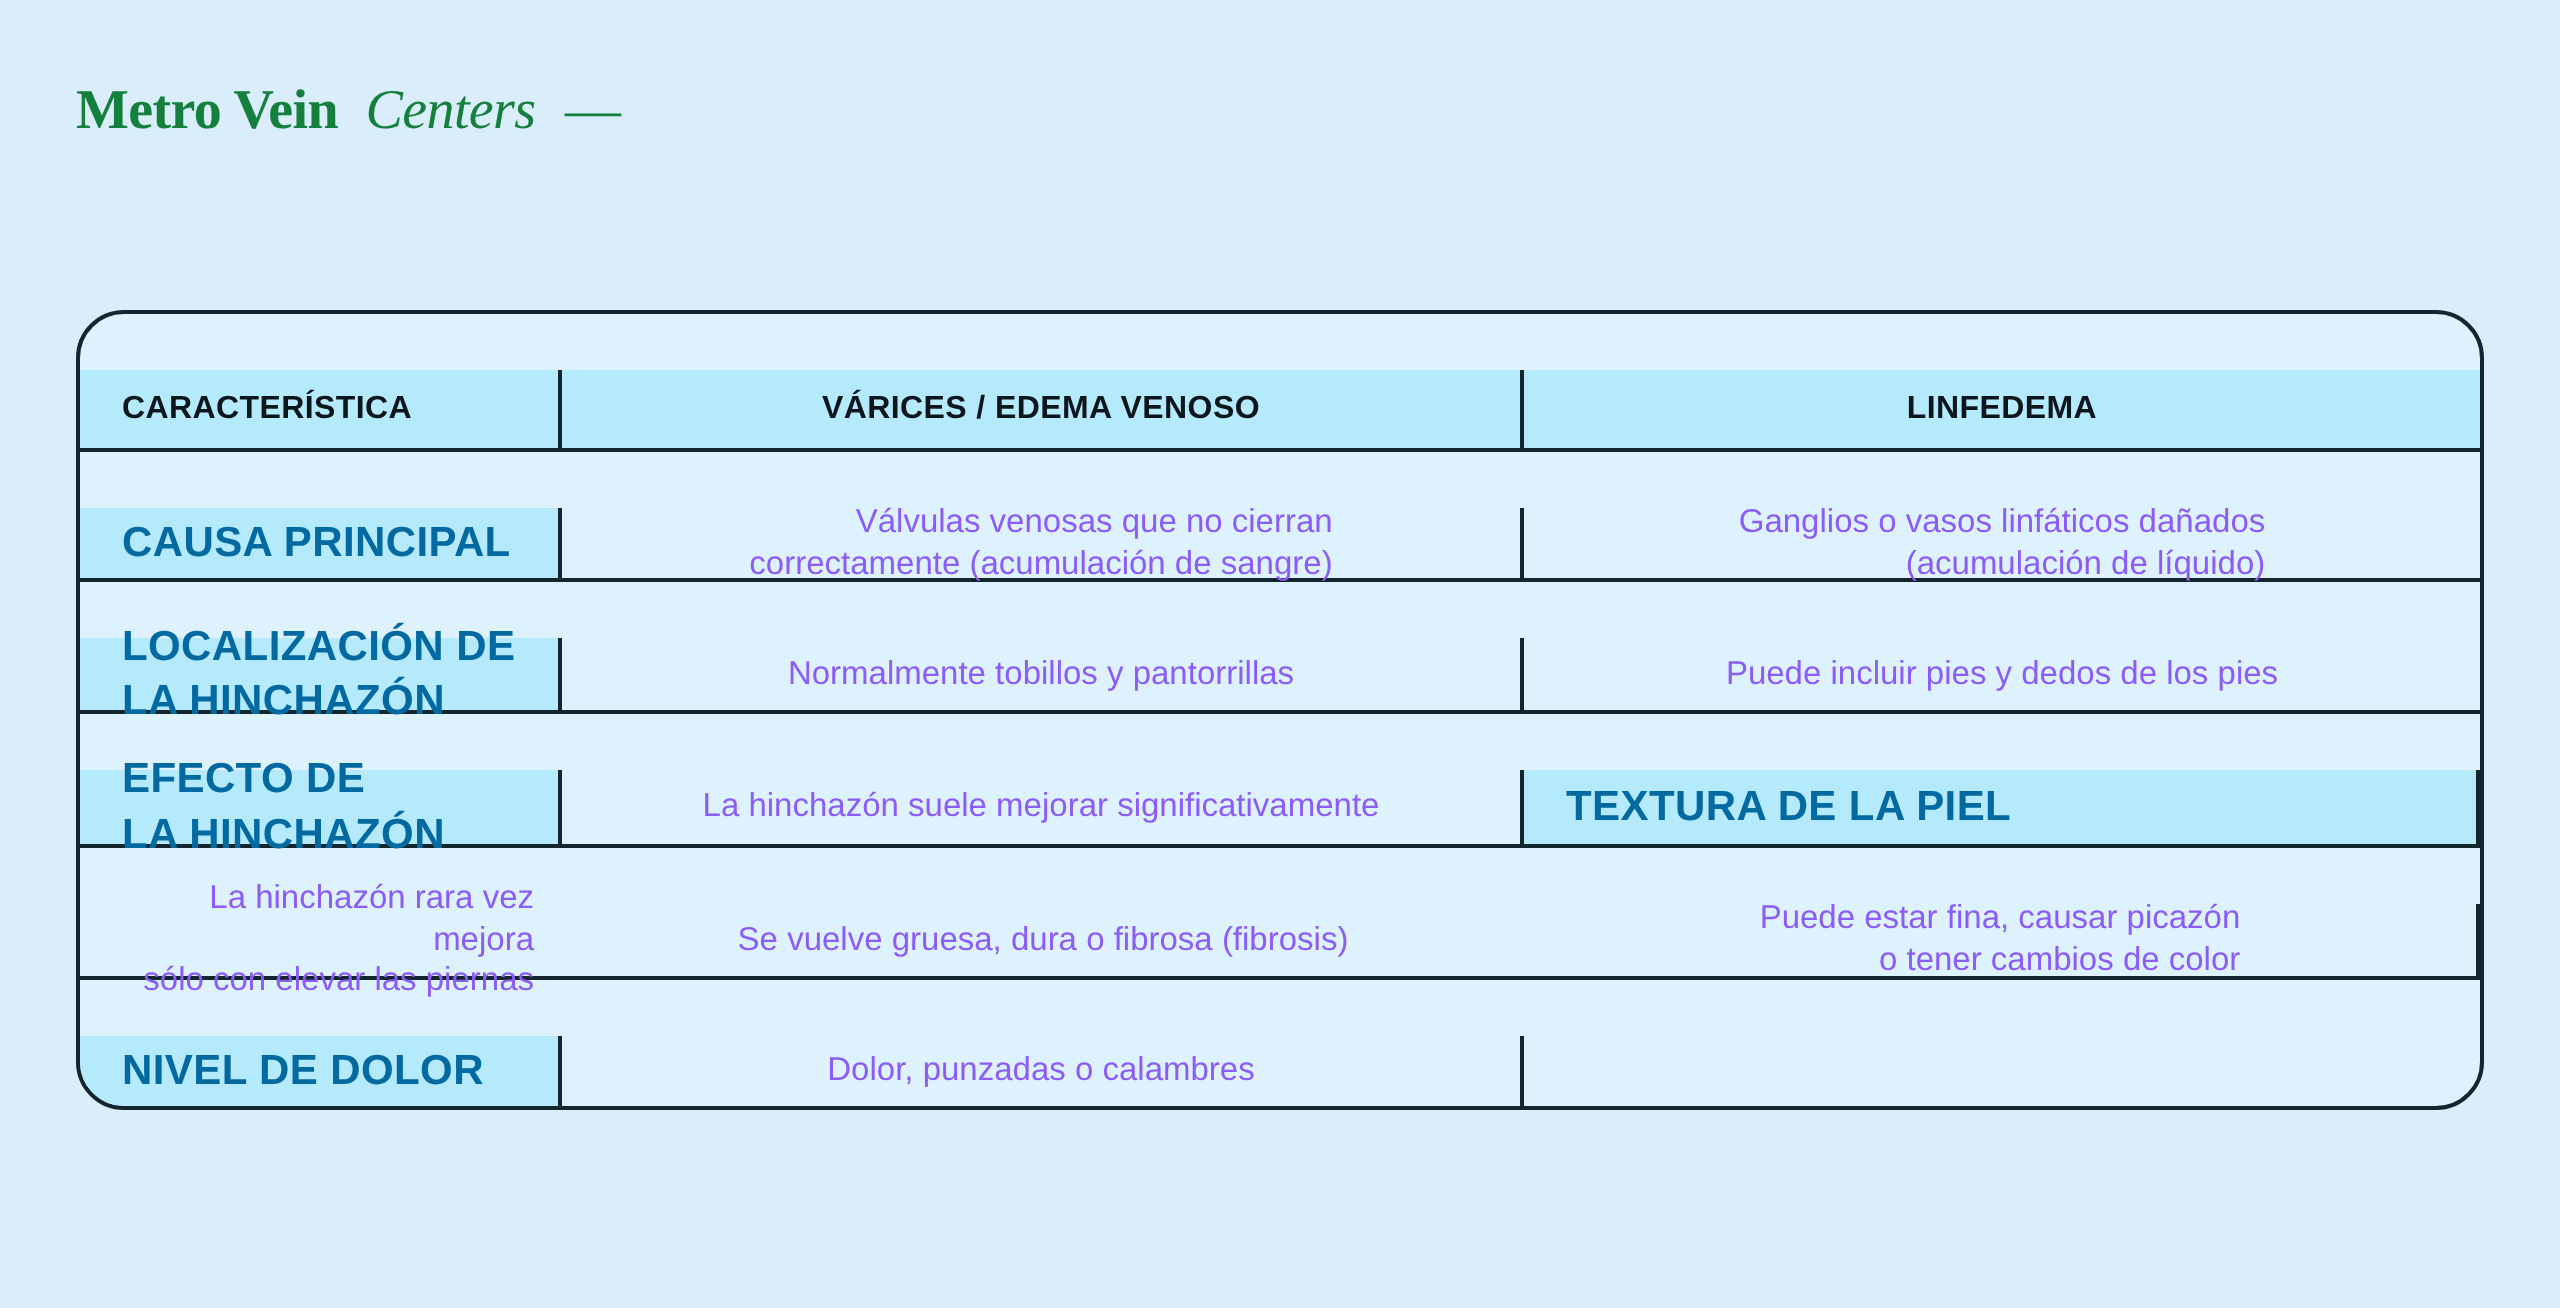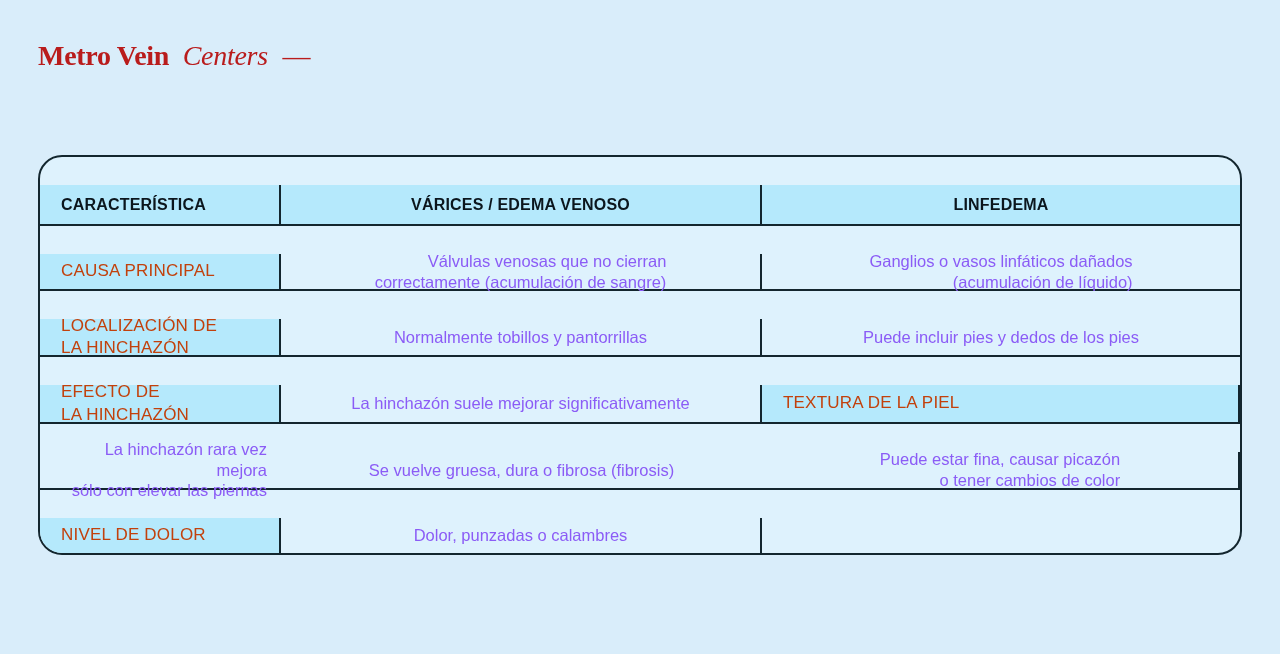--- a/index.html
+++ b/index.html
@@ -16,21 +16,21 @@
     overflow: hidden;
   }
 
   
   .logo {
     position: absolute;
     left: 38px;
     top: 40px;
     font-family: "Liberation Serif", "DejaVu Serif", serif;
     font-size: 28px;
-    color: #b91c1c;
+    color: #15803d;
     letter-spacing: -0.3px;
     white-space: nowrap;
   }
   .logo .bold   { font-weight: 700; }
   .logo .ital   { font-style: italic; font-weight: 500; margin-left: 7px; }
   .logo .dash   { font-weight: 500; margin-left: 8px; }
 
   
   .cmp-table {
     position: absolute;
@@ -67,25 +67,25 @@
     color: #0b161d;
   }
   .cell.hdr.center, .cell.body { justify-content: center; text-align: right; }
 
   .cell.feat, .cell.hdr.left {
     justify-content: flex-start;
     padding-left: 21px;
     padding-right: 12px;
   }
   .cell.feat {
-    font-weight: 400;
-    font-size: 17px;
+    font-weight: 700;
+    font-size: 21px;
     letter-spacing: 0.2px;
     line-height: 1.3;
-    color: #c2410c;
+    color: #0369a1;
     white-space: pre-line;
   }
   .cell.body {
     font-size: 16.5px;
     line-height: 1.25;
     color: #8b5cf6;
     white-space: pre-line;
     padding: 0 14px;
   }
 </style>

